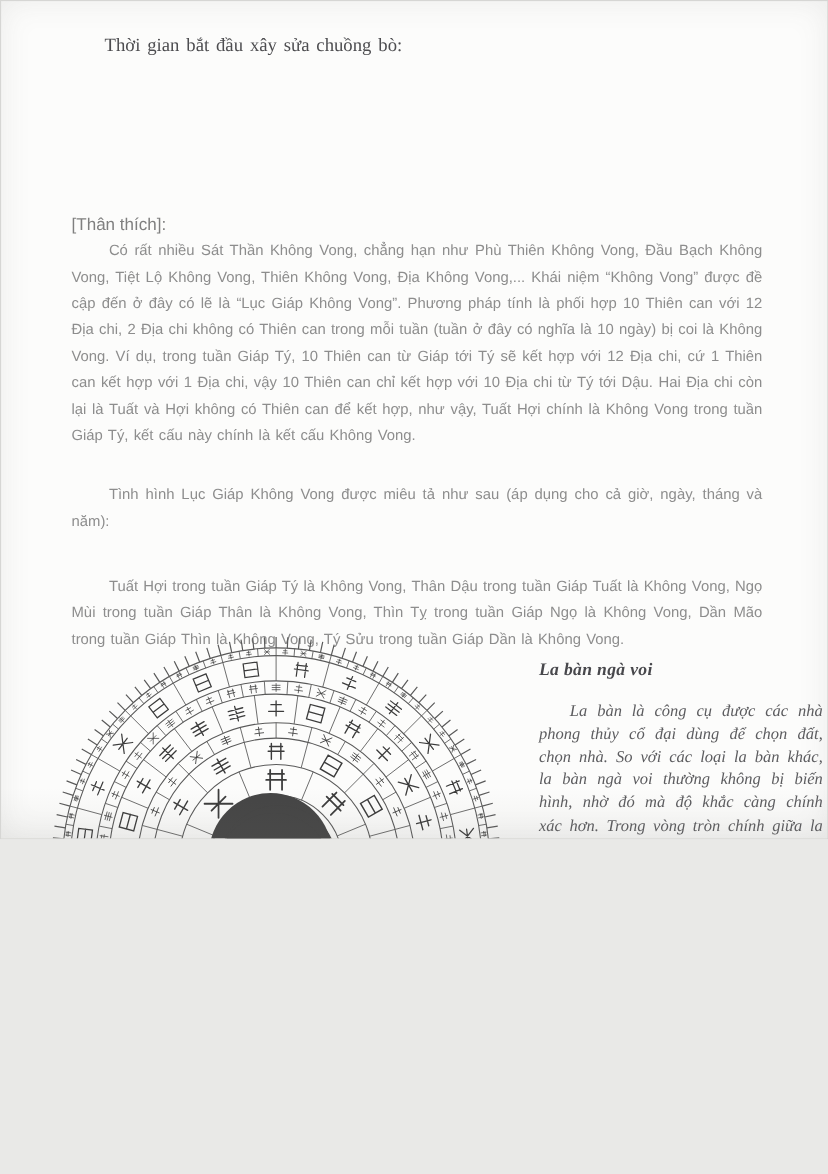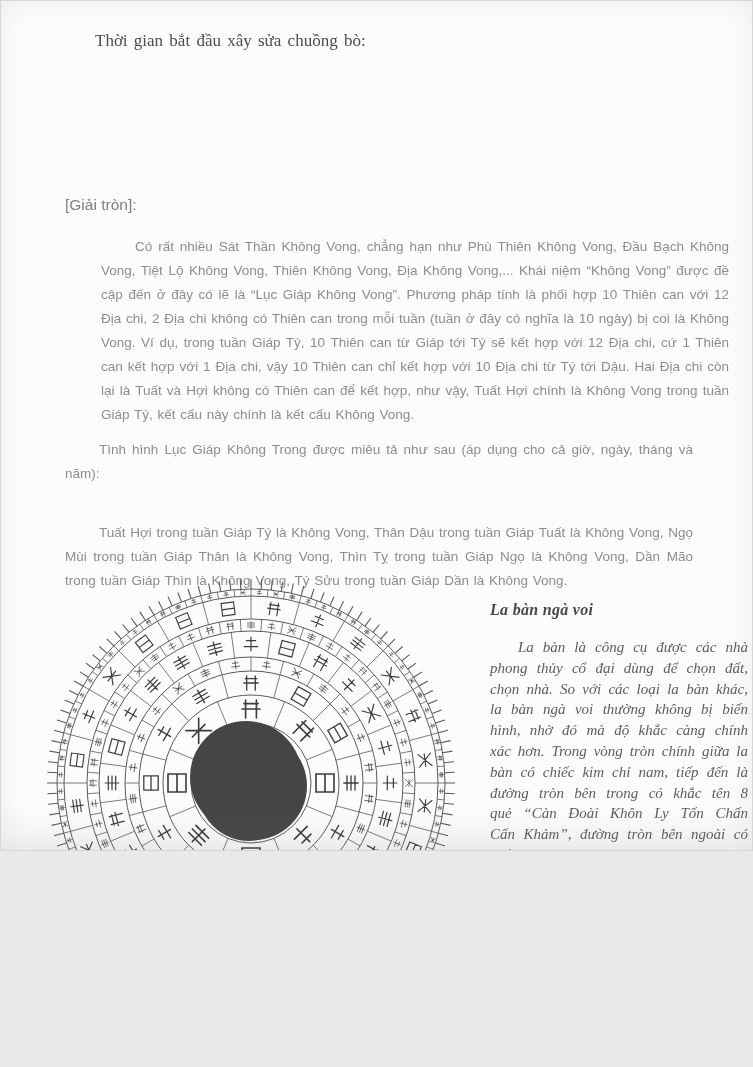--- a/index.html
+++ b/index.html
@@ -1,37 +1,37 @@
 <!DOCTYPE html>
 <html><head>
 <meta charset="utf-8">
 <style>
   html,body{margin:0;padding:0;background:#e9e9e7;}
   .page{
-    position:relative;width:753px;height:851px;margin:0 auto;
+    position:relative;width:753px;height:763px;margin:0 auto;
     background:#fcfcfb;overflow:hidden;
     border:1px solid #d6d6d4;box-sizing:border-box;
     box-shadow:inset 0 0 28px rgba(90,90,85,.10);
     font-family:"Liberation Serif", serif;
   }
   .page::after{content:"";position:absolute;left:0;right:0;bottom:0;height:46px;
     background:linear-gradient(to bottom, rgba(120,120,115,0) 0%, rgba(120,120,115,.08) 100%);
     pointer-events:none;}
   .para{position:absolute;left:64px;width:628px;color:#4d4d50;
     font-size:17px;line-height:28px;text-align:justify;word-spacing:2px;
     text-indent:30px;margin:0;}
   .p1{top:26px;text-align:left;}
   .p2{top:60px;}
   .hand{font-family:"Liberation Sans", sans-serif;color:#8d8d8d;}
   .expl-head{position:absolute;left:64px;top:195px;margin:0;
     font-size:15.5px;color:#7f7f7f;font-family:"Liberation Sans", sans-serif;}
   .expl{position:absolute;left:64px;width:628px;margin:0;
     font-size:13.5px;line-height:24px;text-align:justify;word-spacing:1px;
     text-indent:34px;}
-  .e1{top:234px;margin-left:36px;}
+  .e1{top:215px;}
   .e2{top:437px;}
   .e3{top:520px;}
   .compass-wrap{position:absolute;left:44px;top:576px;width:412px;height:412px;}
   .sidebar{position:absolute;left:489px;top:600px;width:258px;color:#5c5c5f;}
   .sb-head{margin:0 0 18px 0;font-size:16px;font-weight:bold;font-style:italic;
     color:#48484c;letter-spacing:.3px;}
   .sb-body{margin:0;font-size:15px;font-style:italic;line-height:20.8px;
     text-align:justify;text-indent:28px;word-spacing:3px;}
   .page-number{position:absolute;left:0;top:990px;width:753px;text-align:right;
     font-family:"Liberation Sans", sans-serif;font-weight:bold;font-size:18px;
@@ -43,23 +43,23 @@
     font-size:20px;color:#c7442e;transform:rotate(-2deg);white-space:nowrap;
     letter-spacing:0px;}
 </style>
 </head>
 <body>
 
 <div class="page">
 
   <p class="para p1">Thời gian bắt đầu xây sửa chuồng bò:</p>
 
-  <p class="expl-head">[Giải tròn]:</p>
+  <p class="expl-head">[Thân thích]:</p>
   <p class="expl hand e1">Có rất nhiều Sát Thần Không Vong, chẳng hạn như Phù Thiên Không Vong, Đầu Bạch Không Vong, Tiệt Lộ Không Vong, Thiên Không Vong, Địa Không Vong,... Khái niệm “Không Vong” được đề cập đến ở đây có lẽ là “Lục Giáp Không Vong”. Phương pháp tính là phối hợp 10 Thiên can với 12 Địa chi, 2 Địa chi không có Thiên can trong mỗi tuần (tuần ở đây có nghĩa là 10 ngày) bị coi là Không Vong. Ví dụ, trong tuần Giáp Tý, 10 Thiên can từ Giáp tới Tý sẽ kết hợp với 12 Địa chi, cứ 1 Thiên can kết hợp với 1 Địa chi, vậy 10 Thiên can chỉ kết hợp với 10 Địa chi từ Tý tới Dậu. Hai Địa chi còn lại là Tuất và Hợi không có Thiên can để kết hợp, như vậy, Tuất Hợi chính là Không Vong trong tuần Giáp Tý, kết cấu này chính là kết cấu Không Vong.</p>
-  <p class="expl hand e2">Tình hình Lục Giáp Không Trong được miêu tả như sau (áp dụng cho cả giờ, ngày, tháng và năm):</p>
+  <p class="expl hand e2">Tình hình Lục Giáp Không Vong được miêu tả như sau (áp dụng cho cả giờ, ngày, tháng và năm):</p>
   <p class="expl hand e3">Tuất Hợi trong tuần Giáp Tý là Không Vong, Thân Dậu trong tuần Giáp Tuất là Không Vong, Ngọ Mùi trong tuần Giáp Thân là Không Vong, Thìn Tỵ trong tuần Giáp Ngọ là Không Vong, Dần Mão trong tuần Giáp Thìn là Không Vong, Tý Sửu trong tuần Giáp Dần là Không Vong.</p>
 
   <div class="compass-wrap">
     <svg id="compass-svg" width="412" height="412" viewBox="0 0 412 412">
         <circle cx="206" cy="206" r="60" fill="none" stroke="#5a5a5a" stroke-width="1"></circle>
         <circle cx="206" cy="206" r="88" fill="none" stroke="#5a5a5a" stroke-width="1"></circle>
         <circle cx="206" cy="206" r="112" fill="none" stroke="#5a5a5a" stroke-width="1"></circle>
         <circle cx="206" cy="206" r="126" fill="none" stroke="#5a5a5a" stroke-width="1"></circle>
         <circle cx="206" cy="206" r="152" fill="none" stroke="#5a5a5a" stroke-width="1"></circle>
         <circle cx="206" cy="206" r="164" fill="none" stroke="#5a5a5a" stroke-width="1"></circle>

